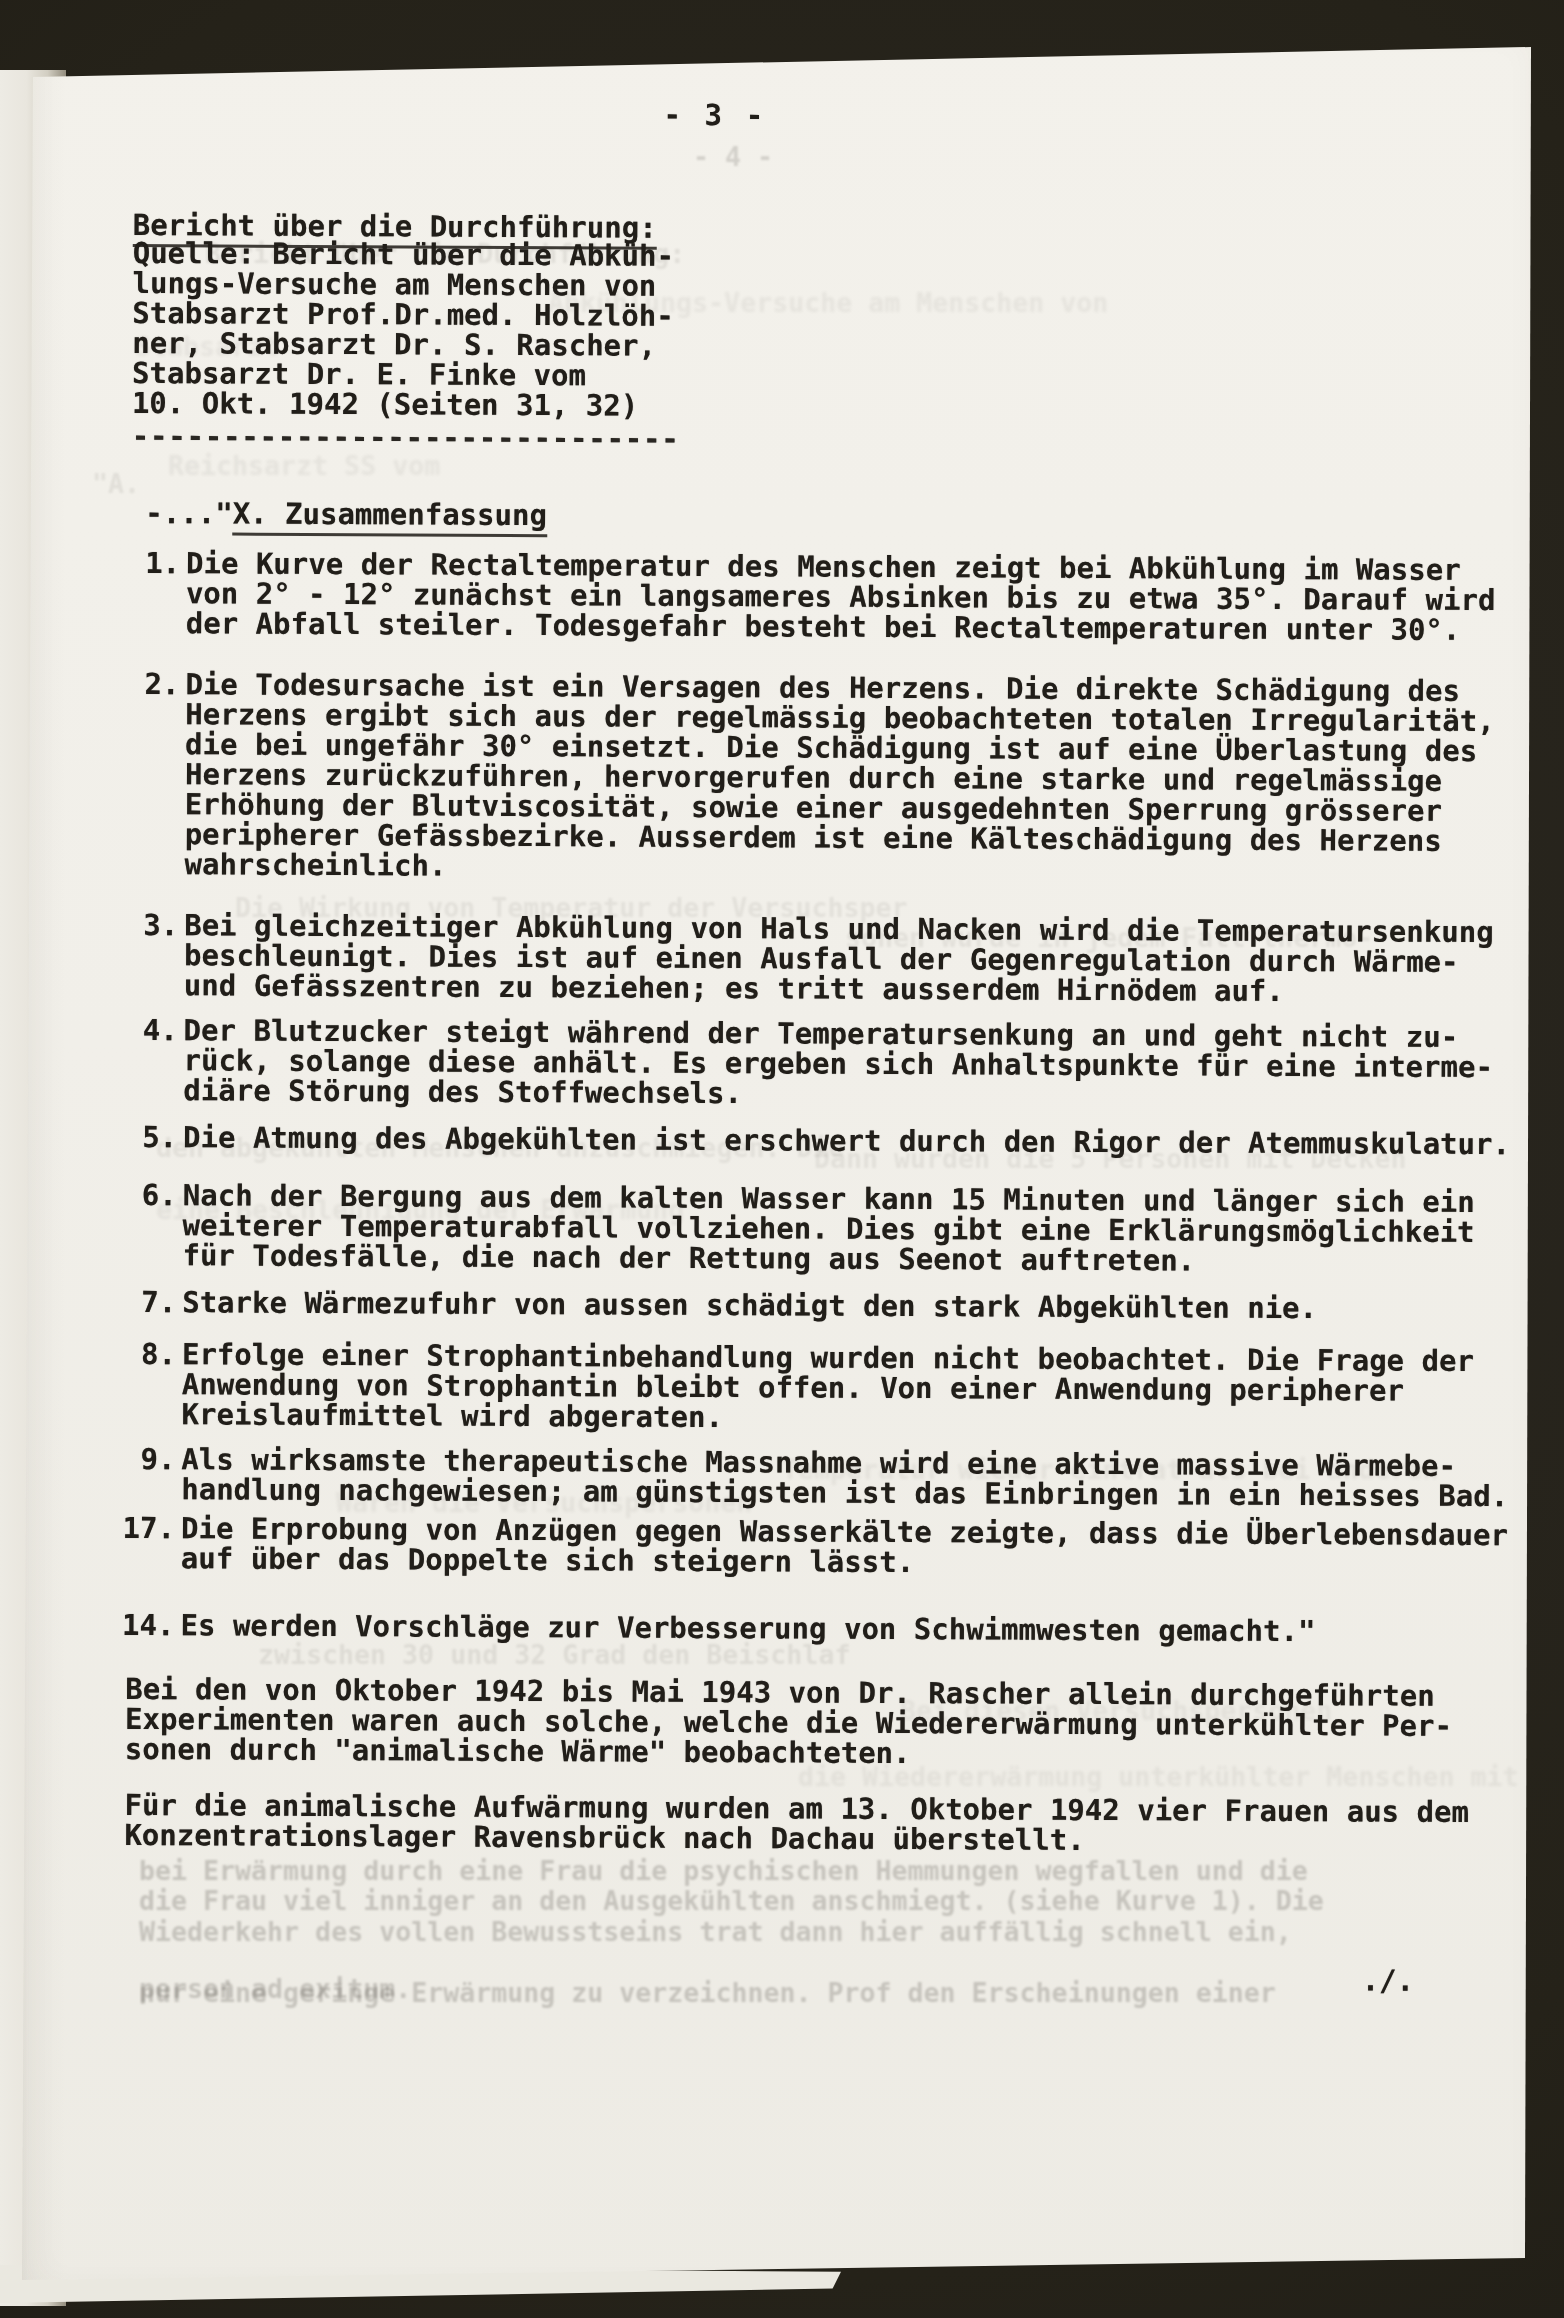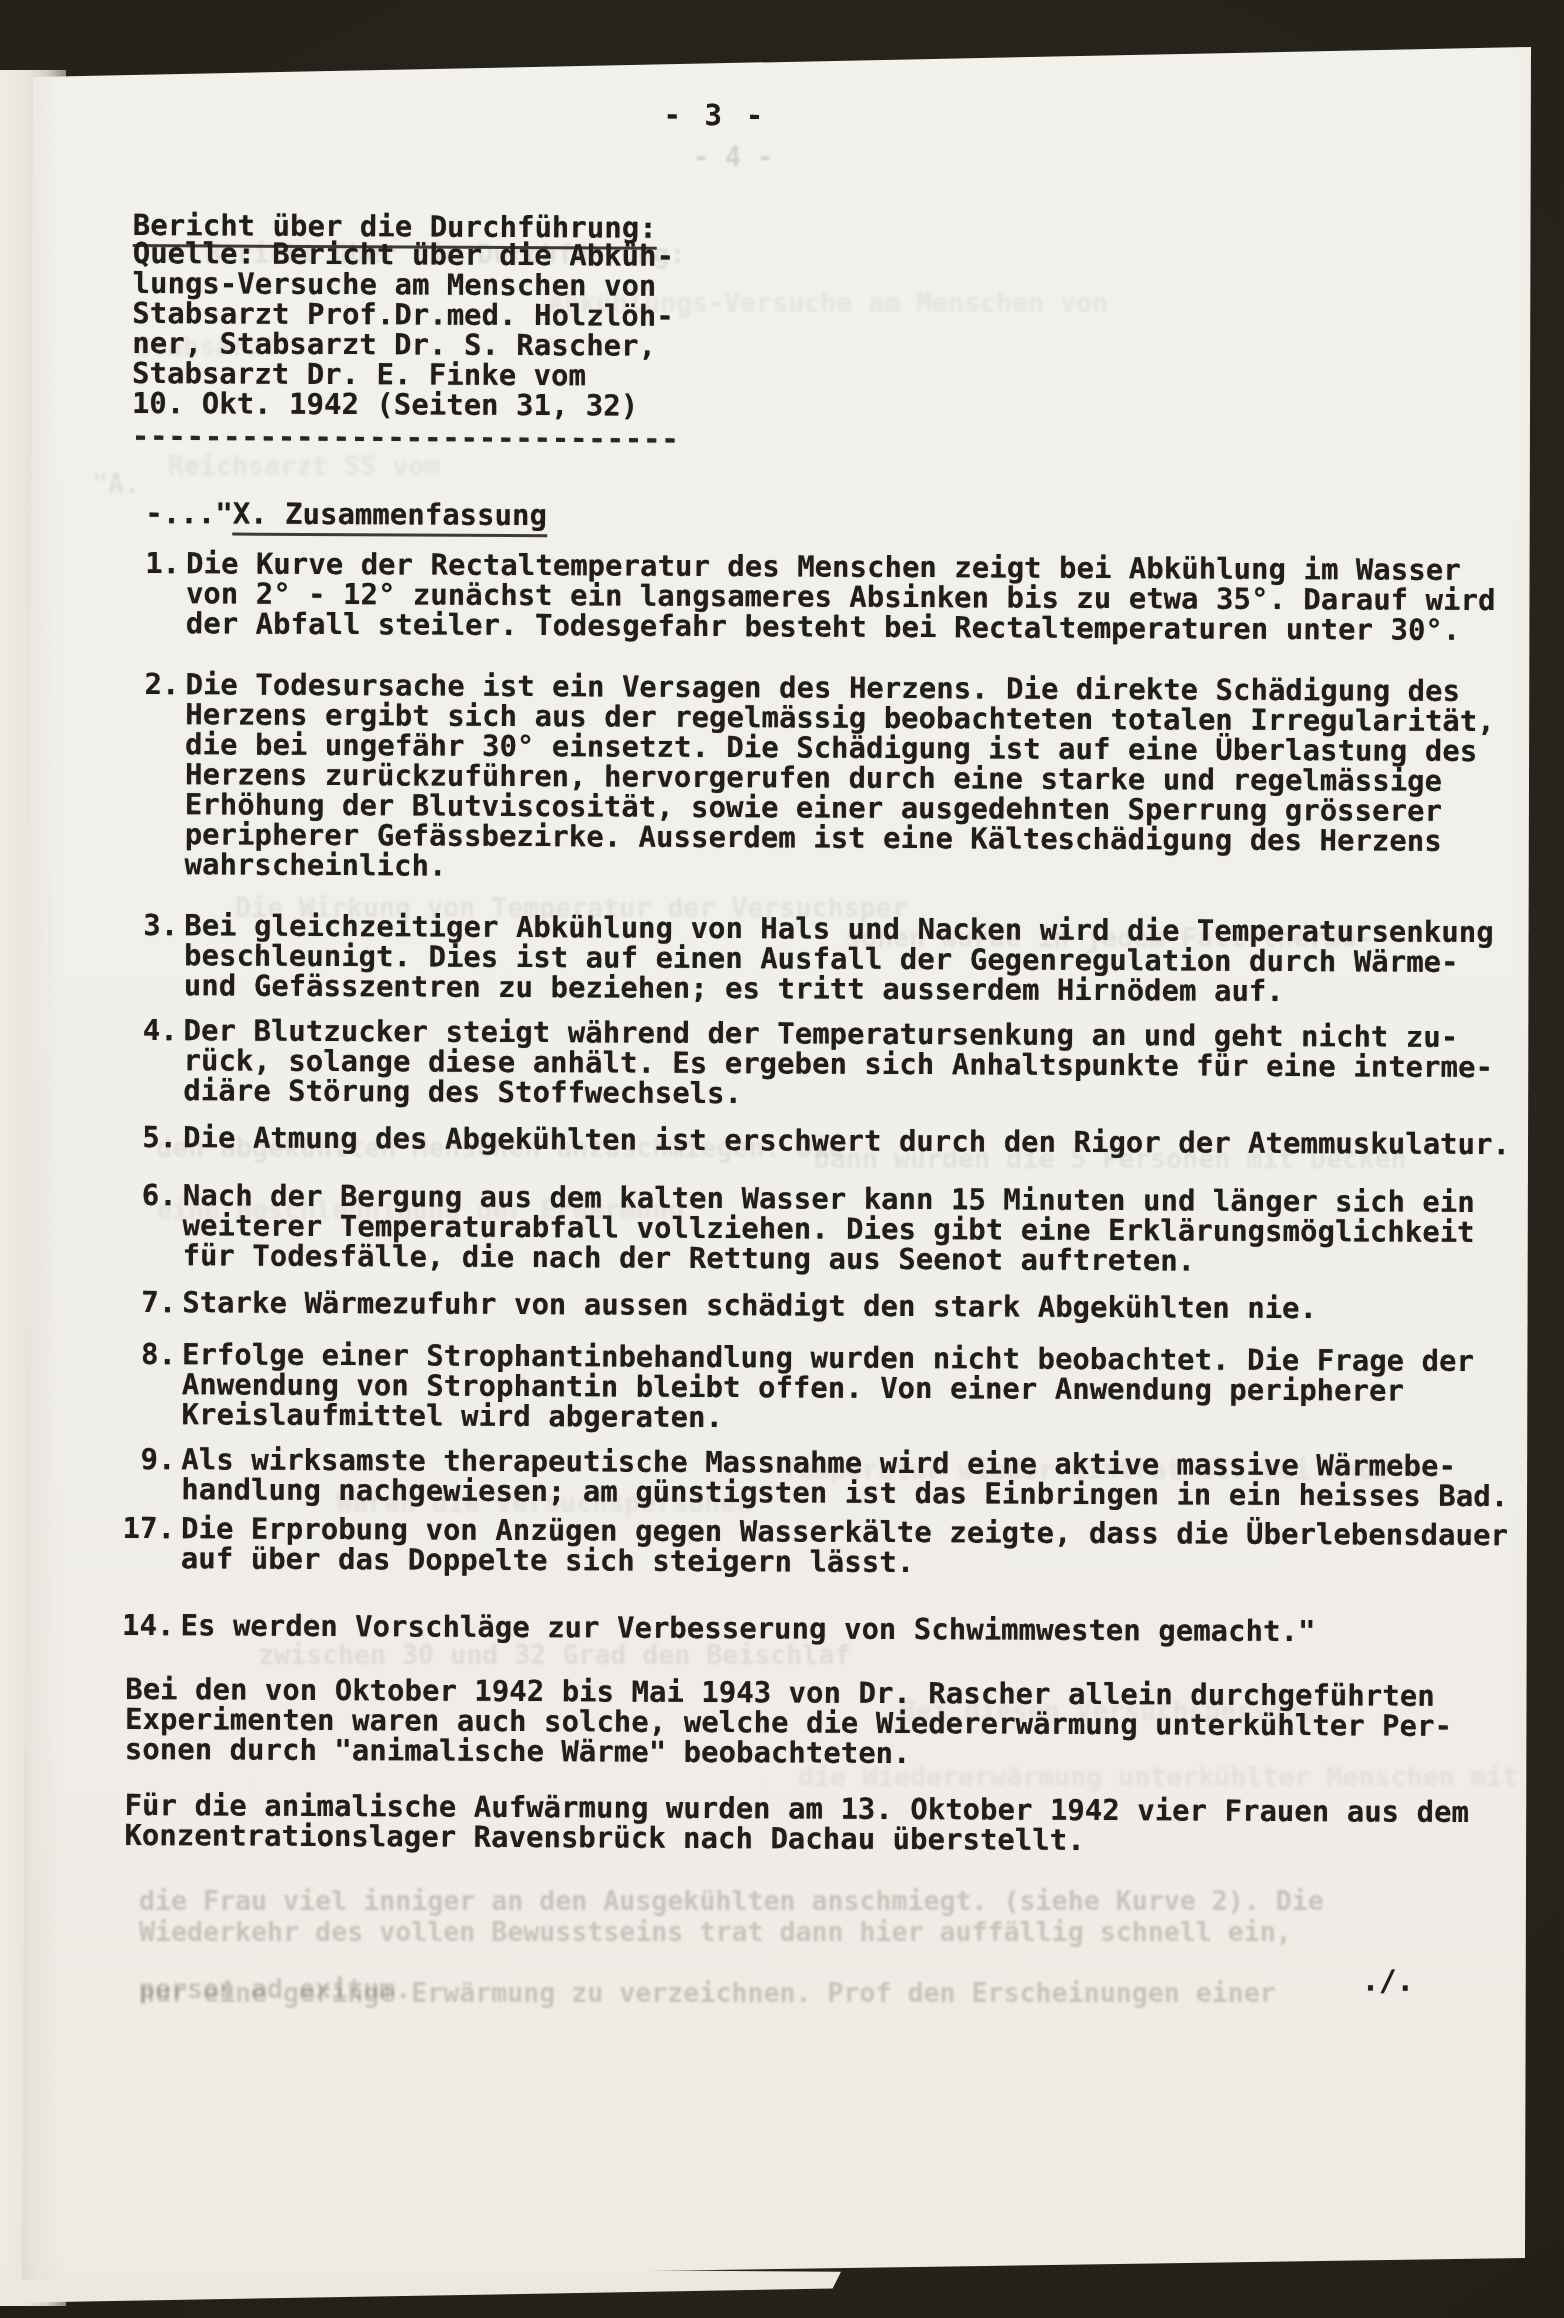--- a/index.html
+++ b/index.html
@@ -91,21 +91,22 @@
         <div class="ghost-line" style="left: 235px; top: 893px; opacity: 0.09; filter: blur(1.3px);">Die Wirkung von Temperatur der Versuchsper</div>
         <div class="ghost-line" style="left: 845px; top: 923px; opacity: 0.09; filter: blur(1.3px);">sonen wurde in jedem Fall thermo-</div>
         <div class="ghost-line" style="left: 156px; top: 1133px; opacity: 0.09; filter: blur(1.3px);">den abgekühlten Menschen anzuschmiegen. Die</div>
         <div class="ghost-line" style="left: 814px; top: 1144px; opacity: 0.09; filter: blur(1.3px);">Dann wurden die 5 Personen mit Decken</div>
         <div class="ghost-line" style="left: 156px; top: 1195px; opacity: 0.08; filter: blur(1.4px);">eine Beschleunigung der Erwärmung</div>
         <div class="ghost-line" style="left: 782px; top: 1455px; opacity: 0.08; filter: blur(1.4px);">Temperatur wieder eintrat als bei anderen</div>
         <div class="ghost-line" style="left: 336px; top: 1488px; opacity: 0.08; filter: blur(1.4px);">Waren die Versuchspersonen</div>
         <div class="ghost-line" style="left: 258px; top: 1640px; opacity: 0.11; filter: blur(1.2px);">zwischen 30 und 32 Grad den Beischlaf</div>
         <div class="ghost-line" style="left: 900px; top: 1696px; opacity: 0.08; filter: blur(1.4px);">Bei diesen Versuchspersonen</div>
         <div class="ghost-line" style="left: 798px; top: 1762px; opacity: 0.08; filter: blur(1.4px);">die Wiedererwärmung unterkühlter Menschen mit</div>
-        <div class="ghost-line" style="left: 139px; top: 1886px; opacity: 0.26; filter: blur(0.8px);">die Frau viel inniger an den Ausgekühlten anschmiegt. (siehe Kurve 2). Die</div>
+        <div class="ghost-line" style="left: 139px; top: 1856px; opacity: 0.26; filter: blur(0.8px);">bei Erwärmung durch eine Frau die psychischen Hemmungen wegfallen und die</div>
+        <div class="ghost-line" style="left: 139px; top: 1886px; opacity: 0.26; filter: blur(0.8px);">die Frau viel inniger an den Ausgekühlten anschmiegt. (siehe Kurve 1). Die</div>
         <div class="ghost-line" style="left: 139px; top: 1917px; opacity: 0.26; filter: blur(0.8px);">Wiederkehr des vollen Bewusstseins trat dann hier auffällig schnell ein,</div>
         <div class="ghost-line" style="left: 139px; top: 1978px; opacity: 0.26; filter: blur(0.8px);">nur eine geringe Erwärmung zu verzeichnen. Prof den Erscheinungen einer</div>
         <div class="ghost-line" style="left: 139px; top: 1974px; opacity: 0.26; filter: blur(0.8px);">person ad exitum.</div>
       </div>
 
     <div class="typed">
 
       <div class="t page-number">- 3 -</div>
 
       <div class="t doc-heading">

